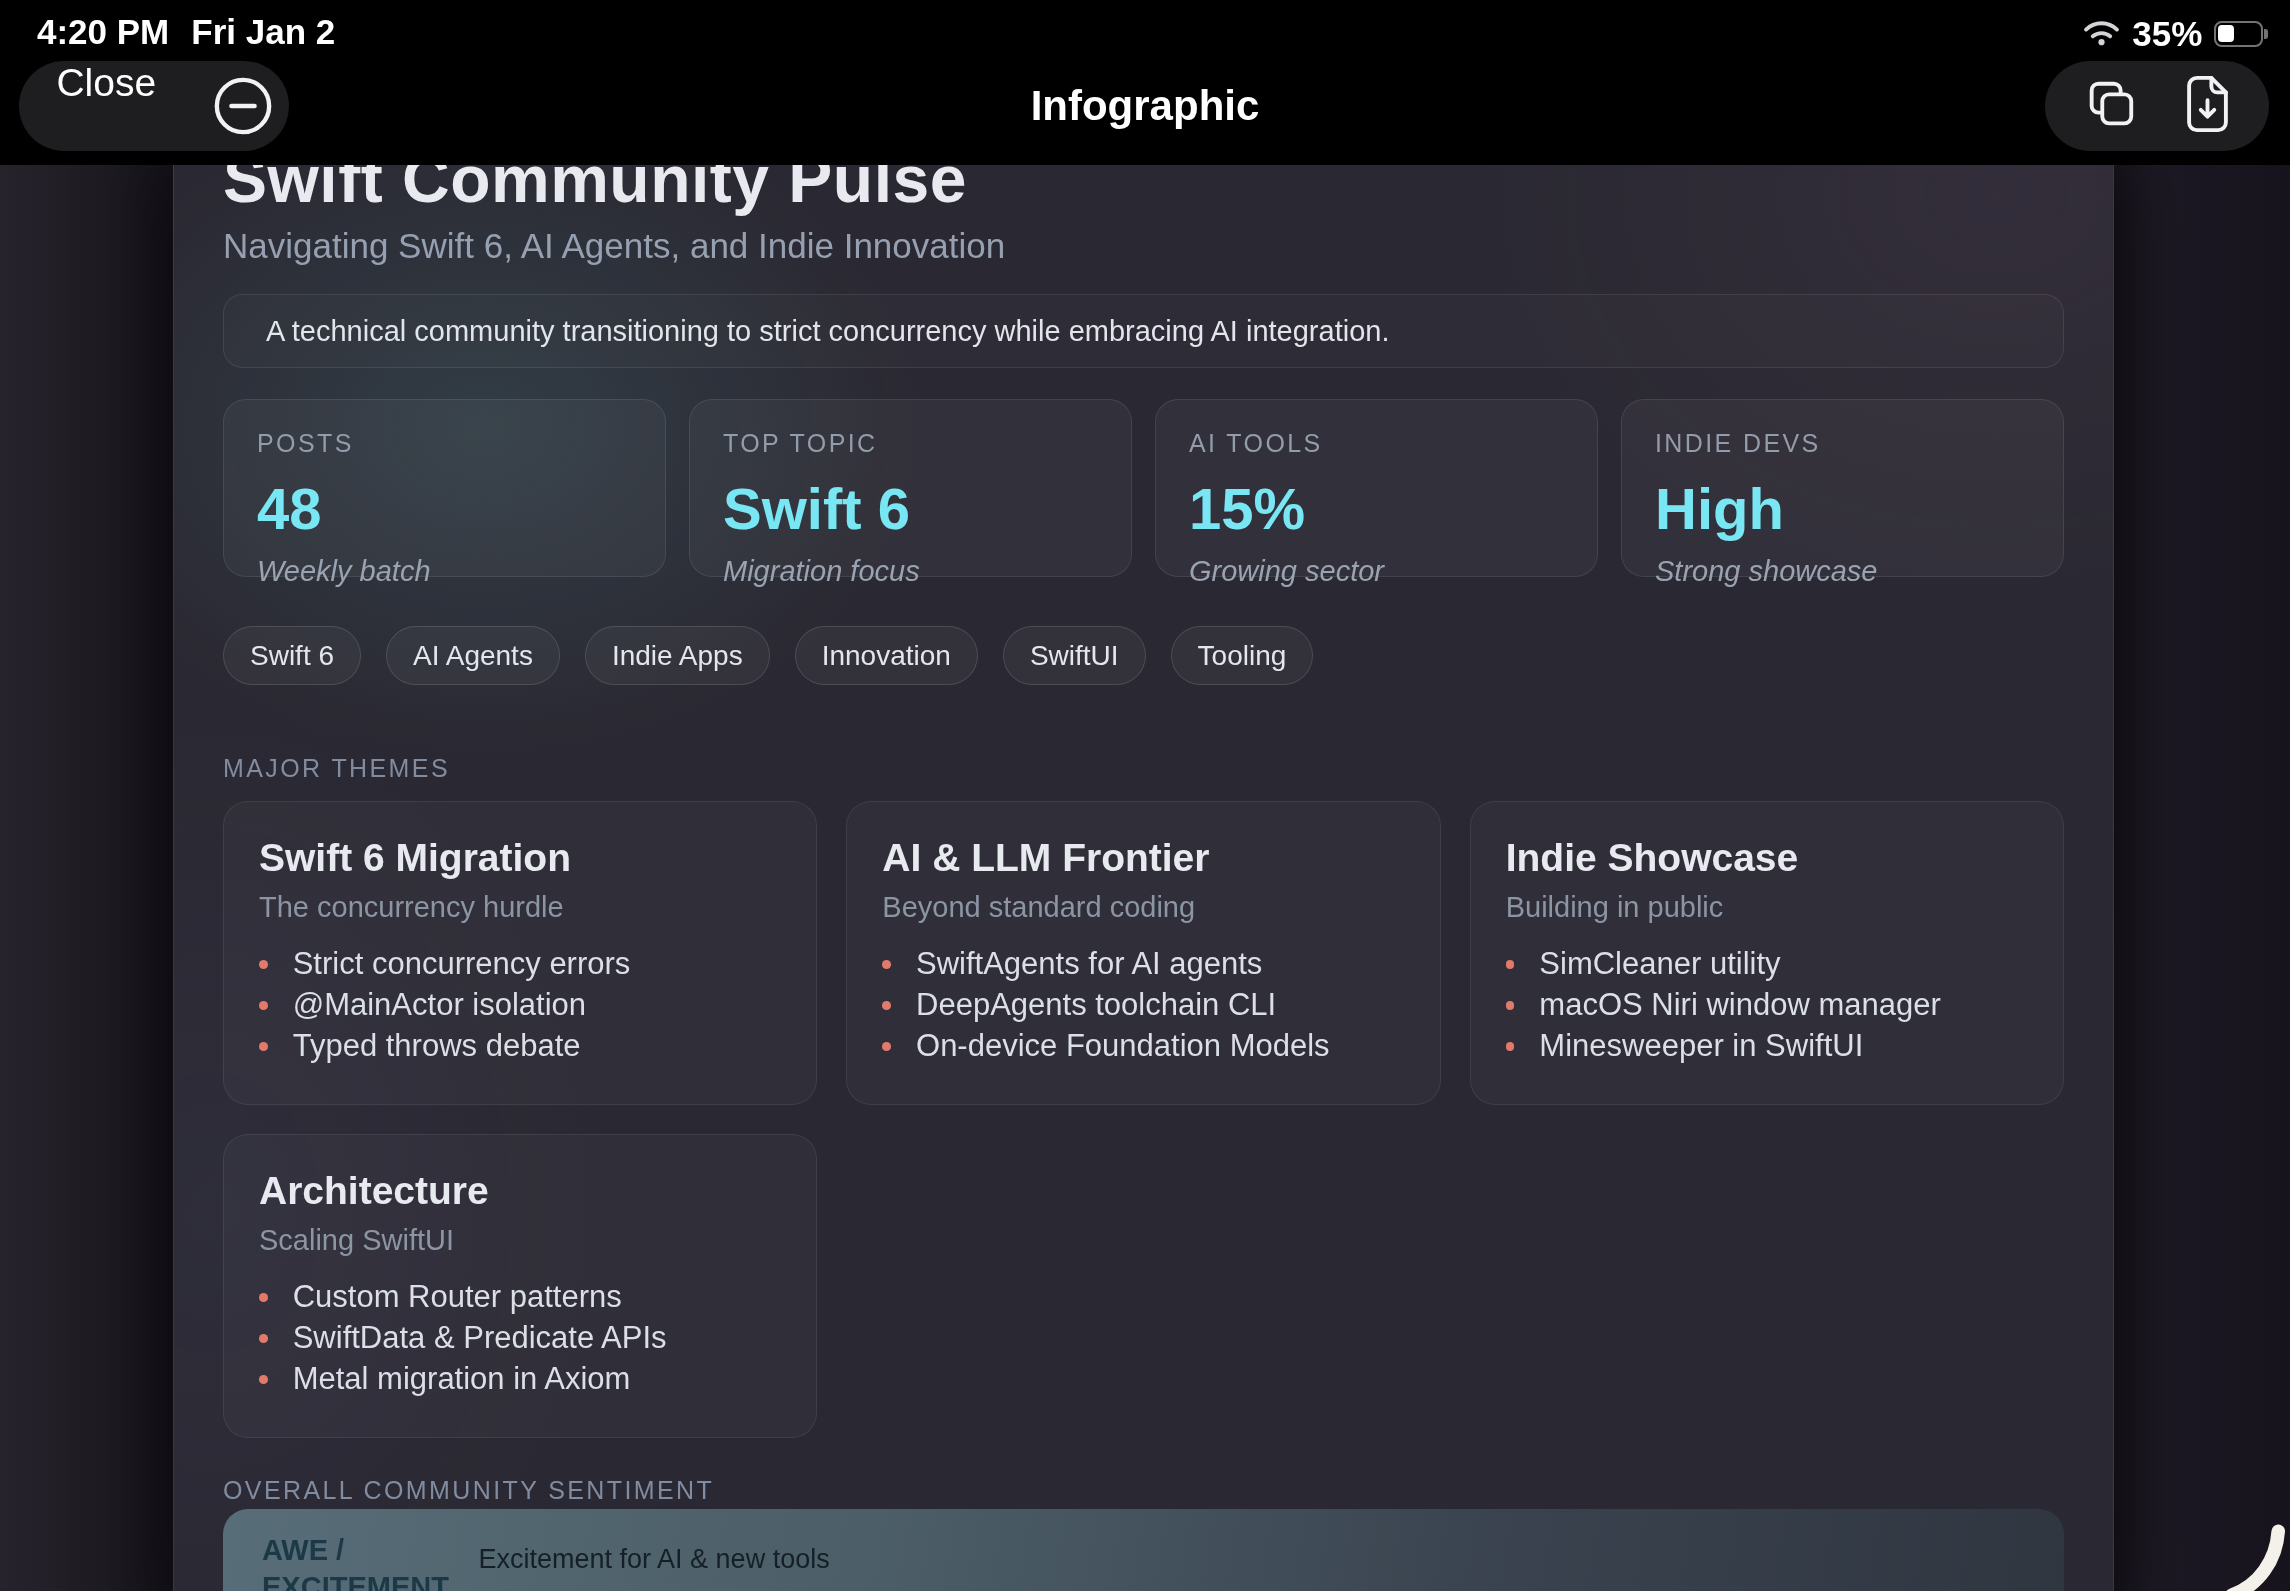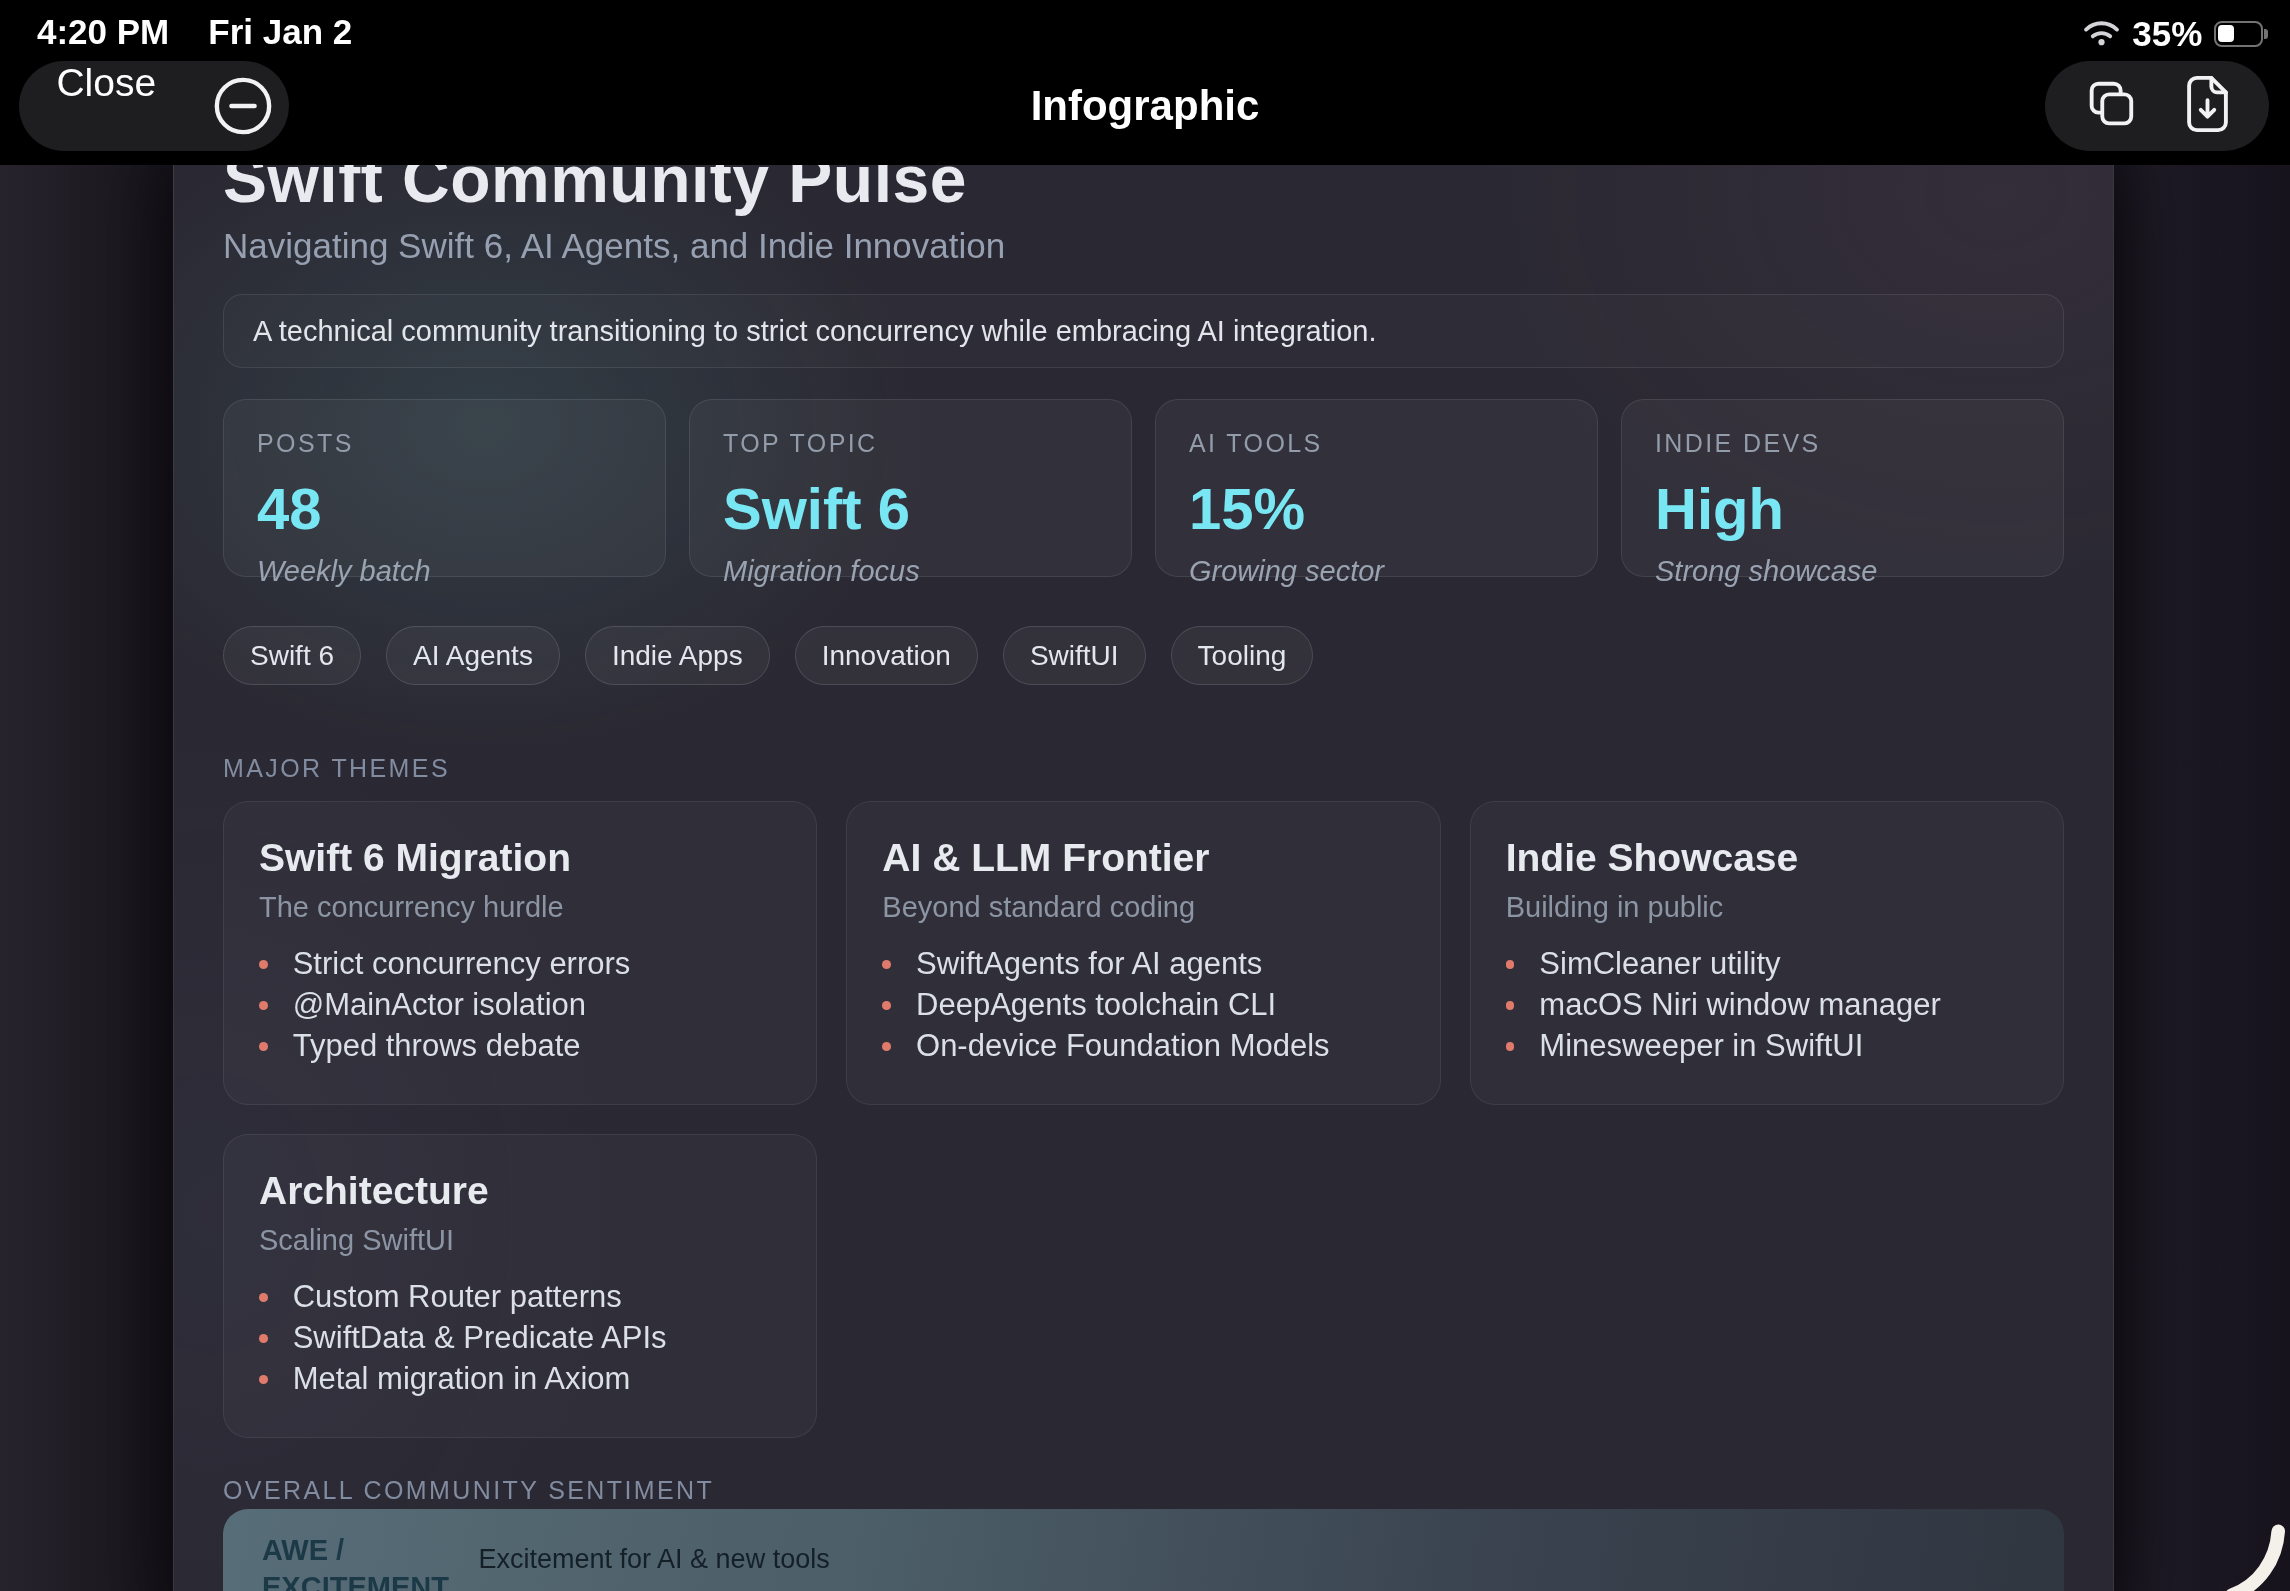--- a/index.html
+++ b/index.html
@@ -3,21 +3,21 @@
 <meta charset="utf-8">
 <style>
   html,body{margin:0;padding:0;background:#0e0c12;}
   body{width:2290px;height:1591px;overflow:hidden;font-family:"Liberation Sans","DejaVu Sans",sans-serif;-webkit-font-smoothing:antialiased;}
   #screen{position:relative;width:2290px;height:1591px;overflow:hidden;
     background:linear-gradient(90deg,#27232c 0%,#1d1a22 5%,#15121a 8.2%,#15121a 91%,#1e1a25 94%,#17131d 100%);}
 
   
   .navbar{position:absolute;left:0;top:0;width:2290px;height:165px;background:#000;z-index:40;}
   .statusbar{position:absolute;left:0;top:0;width:2290px;height:58px;}
-  .status-left{position:absolute;left:37px;top:11.6px;display:flex;gap:39px;align-items:flex-end;}
+  .status-left{position:absolute;left:37px;top:11.6px;display:flex;gap:22px;align-items:flex-end;}
   .status-time{font-size:35px;font-weight:700;color:#fff;}
   .status-date{font-size:35px;font-weight:600;color:#fff;}
   .status-right{position:absolute;right:27px;top:13.6px;display:flex;align-items:center;gap:11.6px;}
   .battery-pct{font-size:35px;font-weight:600;color:#fff;}
   .battery{position:relative;width:45px;height:22px;border:2.4px solid rgba(255,255,255,0.45);border-radius:7.8px;}
   .battery-fill{position:absolute;left:2.4px;top:2.4px;bottom:2.4px;width:35%;background:#fff;border-radius:3.9px;}
   .battery-nub{position:absolute;right:-6.8px;top:6.3px;width:3.9px;height:9.7px;background:rgba(255,255,255,0.45);border-radius:0 2.9px 2.9px 0;}
 
   .close-pill{position:absolute;left:19.4px;top:61px;width:270px;height:90px;background:#1e1e20;border-radius:46px;
     display:flex;z-index:41;cursor:default;}
@@ -35,21 +35,21 @@
       radial-gradient(873px 679px at 94% 2%, rgba(168,122,158,0.07), transparent 60%),
       radial-gradient(679px 873px at 2% 72%, rgba(116,136,196,0.05), transparent 60%),
       #2a2832;
     box-shadow:0 0 78px 9.7px rgba(0,0,0,0.55);}
   .content{padding:0 49px;}
 
   .doc-title{margin:-19.4px 0 0 0;font-size:66px;line-height:66px;font-weight:700;color:#e8eaf0;letter-spacing:0.5px;}
   .doc-subtitle{margin-top:13.6px;font-size:35px;line-height:42px;color:#96a0b1;}
 
   .summary-box{margin-top:27px;box-sizing:border-box;height:74px;border:1.9px solid rgba(255,255,255,0.09);
-    border-radius:19.4px;background:rgba(255,255,255,0.02);display:flex;align-items:center;padding:0 29px;}
+    border-radius:19.4px;background:rgba(255,255,255,0.02);display:flex;align-items:center;padding:0 42px;}
   .summary-text{font-size:29px;color:#e2e5ea;}
 
   .stats-row{margin-top:31px;display:grid;grid-template-columns:repeat(4,1fr);gap:23px;}
   .stat-card{box-sizing:border-box;height:178px;border:1.5px solid rgba(255,255,255,0.09);border-radius:23px;
     background:rgba(255,255,255,0.04);padding:29px 33px;}
   .stat-label{font-size:25px;letter-spacing:2.4px;color:#939cab;}
   .stat-value{margin-top:21.3px;font-size:58px;line-height:58px;font-weight:700;color:#79e7f3;}
   .stat-caption{margin-top:17.5px;font-size:29px;color:#9aa3b1;font-style:italic;}
 
   .tags-row{margin-top:49px;display:flex;gap:25px;}

